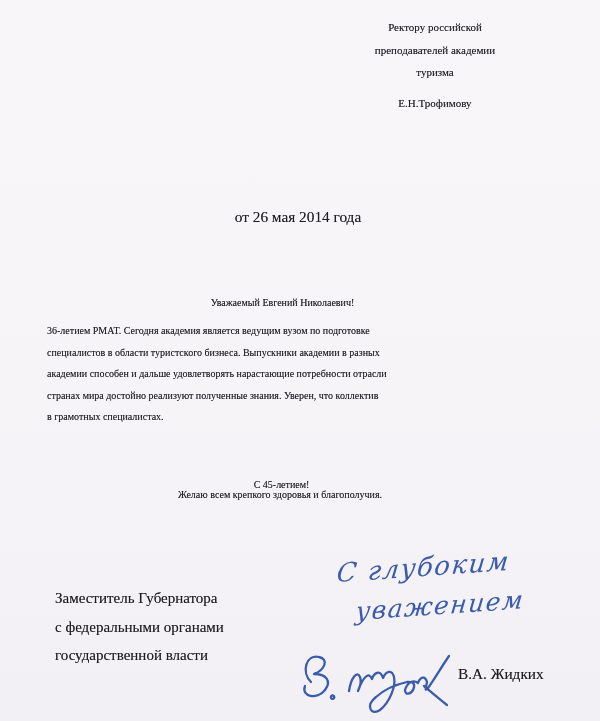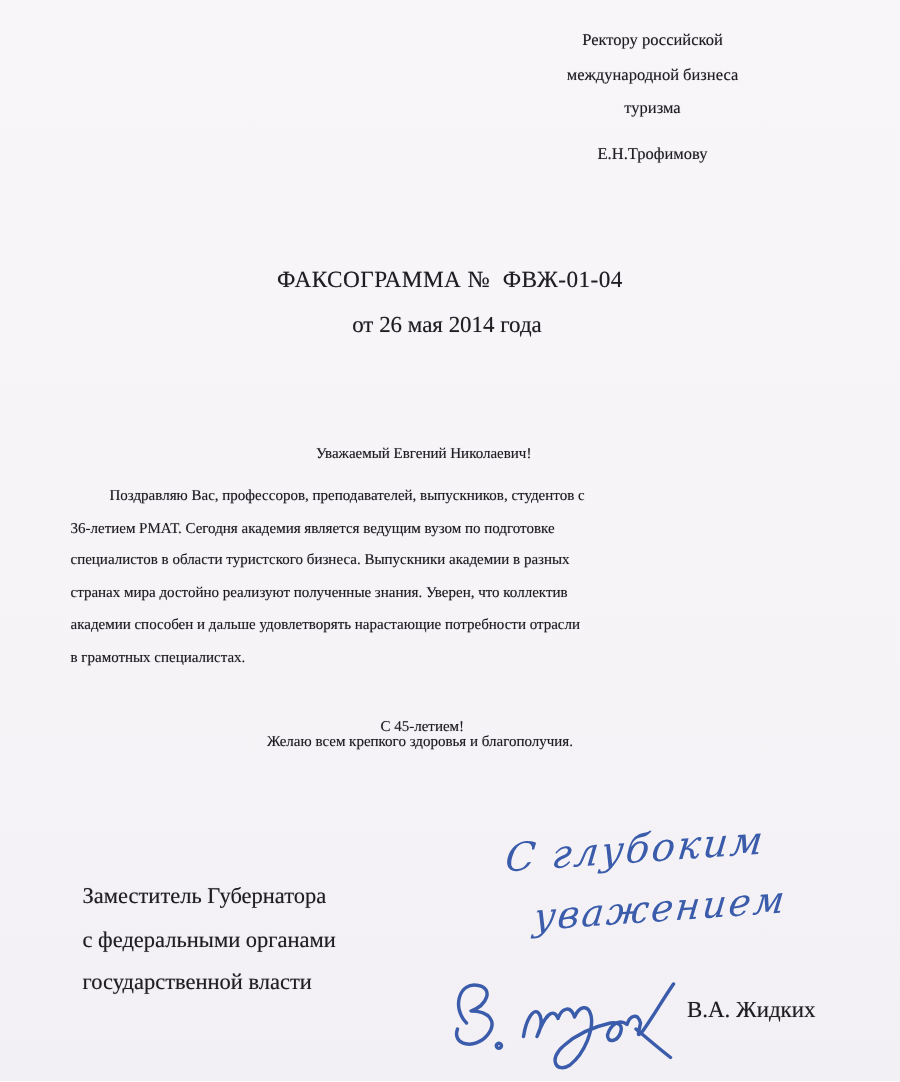--- a/index.html
+++ b/index.html
@@ -68,36 +68,34 @@
     stroke-linecap:round;stroke-linejoin:round;
   }
 </style>
 </head>
 <body>
 
 <div class="page">
 
   <div class="abs recipient typeset" style="white-space:normal;">
     <div>Ректору российской</div>
-    <div>международной бизнеса</div>
+    <div>преподавателей академии</div>
     <div>туризма</div>
     <div class="recipient-name">Е.Н.Трофимову</div>
   </div>
 
-  <div class="abs doc-title typeset">ФАКСОГРАММА №  ФВЖ-01-04</div>
   <div class="abs doc-date typeset">от 26 мая 2014 года</div>
 
   <div class="abs salutation typeset center">Уважаемый Евгений Николаевич!</div>
 
   <div class="abs body-par typeset">
-    <div class="body-line indent">Поздравляю Вас, профессоров, преподавателей, выпускников, студентов с</div>
     <div class="body-line">36-летием РМАТ. Сегодня академия является ведущим вузом по подготовке</div>
     <div class="body-line">специалистов в области туристского бизнеса. Выпускники академии в разных</div>
+    <div class="body-line">академии способен и дальше удовлетворять нарастающие потребности отрасли</div>
     <div class="body-line">странах мира достойно реализуют полученные знания. Уверен, что коллектив</div>
-    <div class="body-line">академии способен и дальше удовлетворять нарастающие потребности отрасли</div>
     <div class="body-line">в грамотных специалистах.</div>
   </div>
 
   <div class="abs wish typeset center">Желаю всем крепкого здоровья и благополучия.</div>
   <div class="abs closing typeset center">С 45-летием!</div>
 
   <div class="abs position-block typeset" style="white-space:normal;">
     <div>Заместитель Губернатора</div>
     <div>с федеральными органами</div>
     <div>государственной власти</div>

